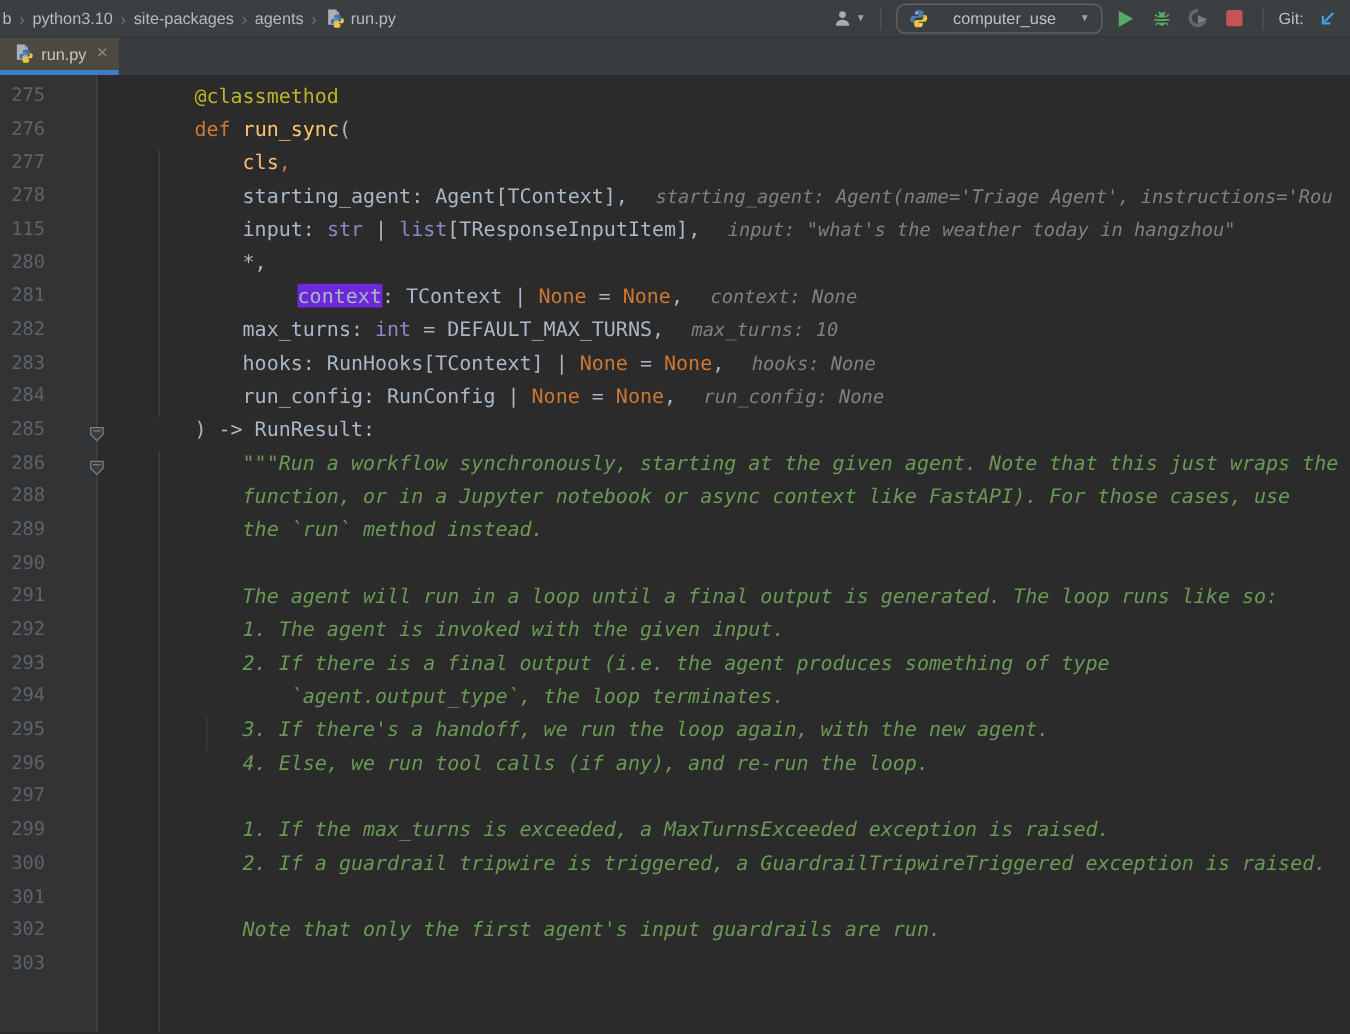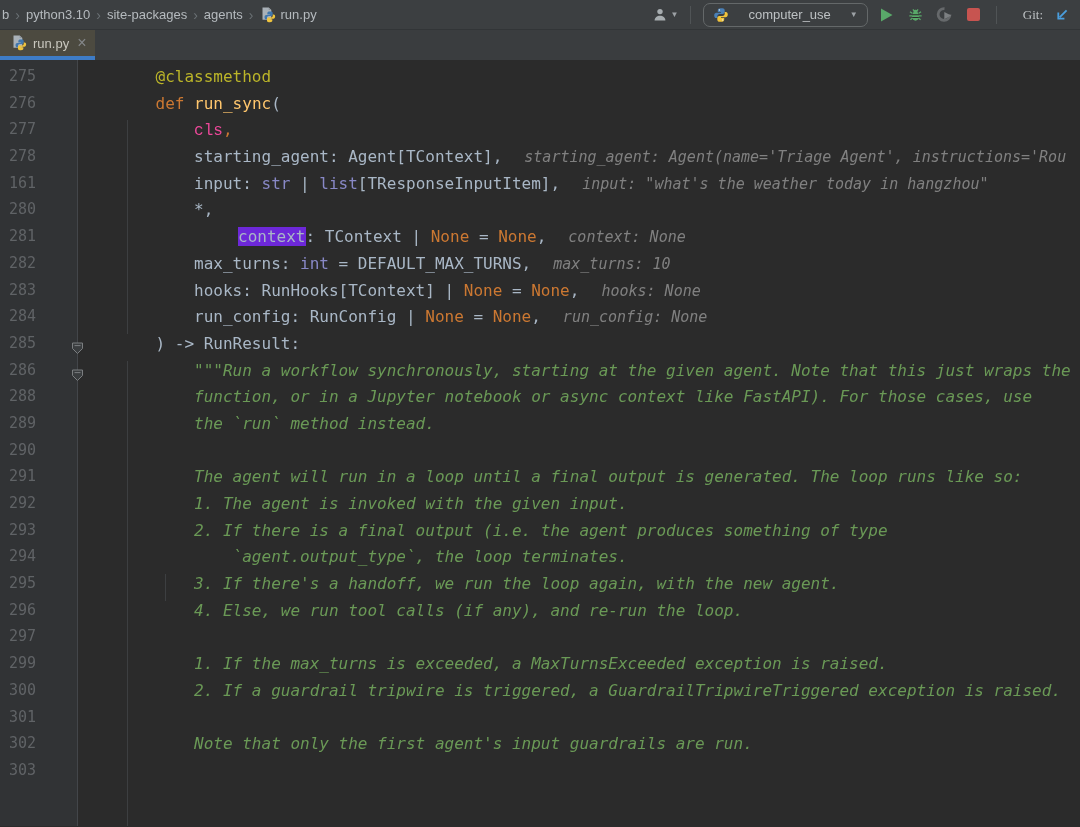--- a/index.html
+++ b/index.html
@@ -11,21 +11,21 @@
             justify-content:space-between; border-bottom:1px solid #323537; padding:0 8px 0 2px; }
   .crumbs { display:flex; align-items:center; gap:4px; overflow:hidden; }
   .crumb { color:#b5babe; font-size:13px; display:flex; align-items:center; gap:5px; cursor:default; }
   .crumb-sep { color:#6a7074; font-size:14px; padding:0 2px; }
   .toolbar { display:flex; align-items:center; gap:9px; }
   .tb-sep { width:1px; height:18px; background:#505456; margin:0 3px; }
   .caret { font-size:8px; color:#9da2a6; }
   .runwidget { display:flex; align-items:center; gap:19px; border:1px solid #646869;
                border-radius:7px; height:24px; padding:0 9px; cursor:default; }
   .runwidget .label { color:#bdc1c3; font-size:13px; }
-  .gitlabel { color:#bdc1c3; font-size:13px; margin-left:14px;font-family:Liberation Serif, serif; }
+  .gitlabel { color:#bdc1c3; font-size:13px; margin-left:0; }
   .stop-btn { width:13px; height:13px; background:#c75450; border-radius:2px; }
   .icon-btn { display:flex; align-items:center; justify-content:center; width:20px; height:20px; }
 
   
   .tabbar { height:30px; background:#3a3d3f; display:flex; align-items:stretch; }
   .tab { display:flex; align-items:center; gap:6px; padding:0 9px 0 11px;
          background:#4c4a40; border-bottom:4px solid #3e7cc6; cursor:default; }
   .tab .label { color:#c9c7be; font-size:13px; }
   .tab .close { color:#848789; font-size:16px; line-height:1; margin-left:2px; cursor:pointer; }
 
@@ -36,21 +36,21 @@
   .rows { position:absolute; left:0; top:7px; width:100%; }
   .row { display:flex; height:26.7px; line-height:26.7px; white-space:pre;gap:28px; }
   .ln  { flex:0 0 36px; text-align:right; font:15px "DejaVu Sans Mono", monospace;
          color:#606366; cursor:pointer; }
   .code { margin-left:53px; font:16px "DejaVu Sans Mono", monospace; color:#a9b7c6; }
   .hint { font:italic 15px "DejaVu Sans Mono", monospace; color:#808080; margin-left:22px; }
   .tok-d    { color:#a9b7c6; }
   .tok-kw   { color:#cc7832; }
   .tok-deco { color:#bbb529; }
   .tok-fn   { color:#ffc66d; }
-  .tok-self { color:#ec4899;font-family:Liberation Mono, monospace; }
+  .tok-self { color:#fdba74; }
   .tok-b    { color:#8888c6; }
   .tok-doc  { color:#6a9956; font-style:italic; }
   .tok-hl   { color:#a9b7c6; background:#6d28d9;margin-left:44px; }
   .guide { position:absolute; width:1px; background:#3d3f41; }
   .fold-marker { position:absolute; left:71px; width:13px; height:13px; cursor:pointer; }
 </style>
 </head>
 <body>
 
 <div class="navbar">
@@ -166,21 +166,21 @@
 </div>
 
 <div class="editor">
   <div class="gutter-bg"></div>
   <div class="gutter-line"></div>
   <div class="rows" id="rows">
       <div class="row"><span class="ln">275</span><span class="code">    <span class="tok-deco">@classmethod</span></span></div>
       <div class="row"><span class="ln">276</span><span class="code">    <span class="tok-kw">def</span><span class="tok-d"> </span><span class="tok-fn">run_sync</span><span class="tok-d">(</span></span></div>
       <div class="row"><span class="ln">277</span><span class="code">        <span class="tok-self">cls</span><span class="tok-kw">,</span></span></div>
       <div class="row"><span class="ln">278</span><span class="code">        <span class="tok-d">starting_agent: Agent[TContext],</span><span class="hint">starting_agent: Agent(name='Triage Agent', instructions='Rou</span></span></div>
-      <div class="row"><span class="ln">161</span><span class="code">        <span class="tok-d">input: </span><span class="tok-b">str</span><span class="tok-d"> | </span><span class="tok-b">list</span><span class="tok-d">[TResponseInputItem],</span><span class="hint">input: "what's the weather today in hangzhou"</span></span></div>
+      <div class="row"><span class="ln">115</span><span class="code">        <span class="tok-d">input: </span><span class="tok-b">str</span><span class="tok-d"> | </span><span class="tok-b">list</span><span class="tok-d">[TResponseInputItem],</span><span class="hint">input: "what's the weather today in hangzhou"</span></span></div>
       <div class="row"><span class="ln">280</span><span class="code">        <span class="tok-d">*,</span></span></div>
       <div class="row"><span class="ln">281</span><span class="code">        <span class="tok-hl">context</span><span class="tok-d">: TContext | </span><span class="tok-kw">None</span><span class="tok-d"> = </span><span class="tok-kw">None</span><span class="tok-d">,</span><span class="hint">context: None</span></span></div>
       <div class="row"><span class="ln">282</span><span class="code">        <span class="tok-d">max_turns: </span><span class="tok-b">int</span><span class="tok-d"> = DEFAULT_MAX_TURNS,</span><span class="hint">max_turns: 10</span></span></div>
       <div class="row"><span class="ln">283</span><span class="code">        <span class="tok-d">hooks: RunHooks[TContext] | </span><span class="tok-kw">None</span><span class="tok-d"> = </span><span class="tok-kw">None</span><span class="tok-d">,</span><span class="hint">hooks: None</span></span></div>
       <div class="row"><span class="ln">284</span><span class="code">        <span class="tok-d">run_config: RunConfig | </span><span class="tok-kw">None</span><span class="tok-d"> = </span><span class="tok-kw">None</span><span class="tok-d">,</span><span class="hint">run_config: None</span></span></div>
       <div class="row"><span class="ln">285</span><span class="code">    <span class="tok-d">) -&gt; RunResult:</span></span></div>
       <div class="row"><span class="ln">286</span><span class="code">        <span class="tok-doc">"""Run a workflow synchronously, starting at the given agent. Note that this just wraps the</span></span></div>
       <div class="row"><span class="ln">288</span><span class="code">        <span class="tok-doc">function, or in a Jupyter notebook or async context like FastAPI). For those cases, use</span></span></div>
       <div class="row"><span class="ln">289</span><span class="code">        <span class="tok-doc">the `run` method instead.</span></span></div>
       <div class="row"><span class="ln">290</span><span class="code"></span></div>

